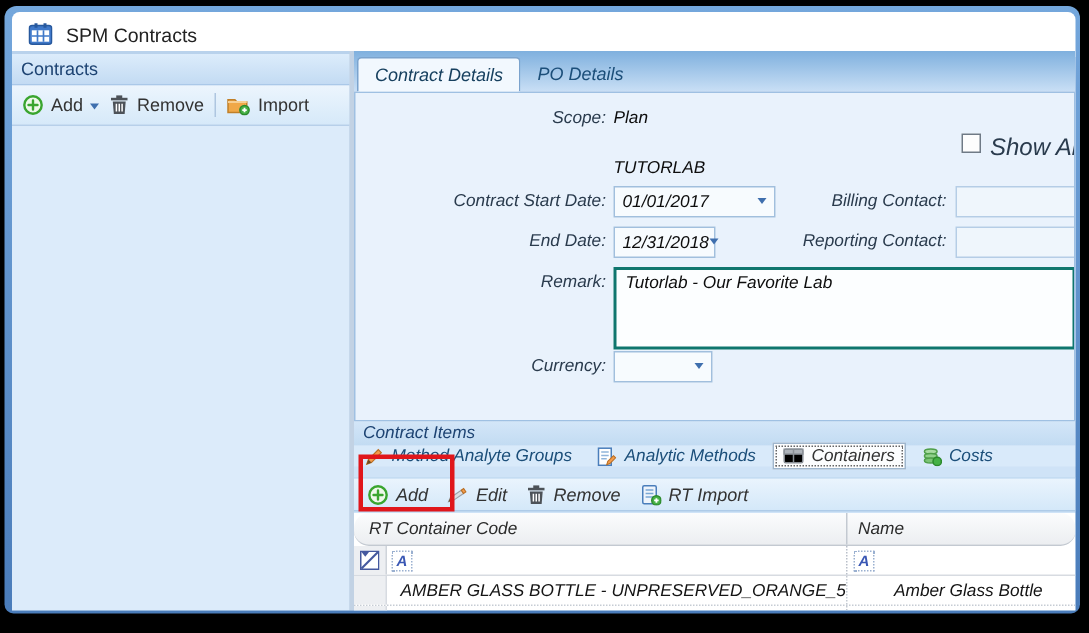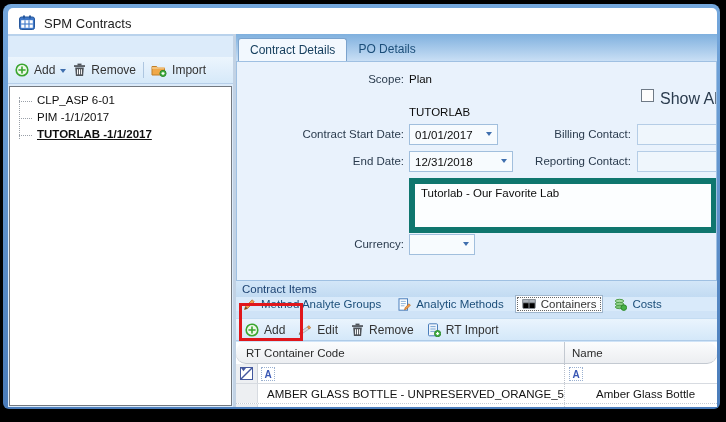--- a/index.html
+++ b/index.html
@@ -38,41 +38,41 @@
           background:#fff; border:1px solid #737competent9;border:1px solid #73787f; padding-top:5px; font-size:11.5px; }
   .tree-rail { position:absolute; left:9px; top:10px; height:42px; border-left:1px dotted #9aa0a8; }
   .tree-item { position:relative; padding:2px 2px 3px 27px; color:#101010; white-space:nowrap; }
   .tree-item::before { content:""; position:absolute; left:9px; top:9px; width:13px;
                        border-top:1px dotted #9aa0a8; }
   .tree-item.selected { font-weight:bold; text-decoration:underline; }
 
   .splitter { position:absolute; left:225px; width:3px; top:0; bottom:0; background:#c2d2e4; }
 
   
-  .right-pane { position:absolute; left:228px; right:0; top:0; bottom:0; background:#cfe3f7; overflow:hidden; }
+  .right-pane { position:absolute; left:228px; right:0; top:0; bottom:0; background:#cfe3f7; overflow:hidden;font-style:italic; }
 
   .tabstrip { position:absolute; left:0; right:0; top:0; height:27px;
               background:linear-gradient(#7fb0de,#c9dff5);
               display:flex; align-items:flex-end; padding-left:2px; }
   .tab { height:23px; line-height:22px; padding:0 11px; font-size:12px; color:#1b4e79; }
   .tab.active { background:#f2f8fe; border:1px solid #7ba3cd; border-bottom:none;
                 border-radius:3px 3px 0 0; color:#17405f; position:relative; z-index:2; }
 
   .tabpage { position:absolute; left:0; right:0; top:27px; height:220px;
              background:#e9f2fc; border:1px solid #9fc0e2; overflow:hidden; }
   .flabel { position:absolute; left:0; width:167px; text-align:right;
             font-size:11.5px; color:#2a3b4d; white-space:nowrap; }
   .flabel2 { position:absolute; left:227px; width:167px; text-align:right;
              font-size:11.5px; color:#2a3b4d; white-space:nowrap; }
   .fvalue { position:absolute; left:172px; font-size:11.5px; color:#0d0d0d; white-space:nowrap; }
   .combo { position:absolute; height:21px; background:#f7fbfe; border:1px solid #a1bfdd;
            display:flex; align-items:center; justify-content:space-between;
            padding:0 5px; font-size:11.5px; color:#0d0d0d; }
   .combo .caret { margin-top:1px; }
-  .textarea { position:absolute; background:#fcfeff; border:6px solid #0f766e;
+  .textarea { position:absolute; background:#fcfeff; border:2px solid #0f766e;
               font-size:11.5px; color:#0d0d0d; padding:3px 6px; }
   .input { position:absolute; height:21px; background:#eff6fc; border:1px solid #b5cde6; }
   .checkbox { position:absolute; width:13px; height:13px; background:#fdfdfd; border:1px solid #6f7a86; }
   .cb-label { position:absolute; font-size:16px; color:#2a3b4d; white-space:nowrap; }
 
   .ci-header { position:absolute; left:0; right:0; top:247px; height:16px;
                background:linear-gradient(#d3e6f8,#c2dbf2);
                color:#1d4372; font-size:11.5px; line-height:16px; padding-left:6px; }
   .ci-tabs { position:absolute; left:0; right:0; top:263px; height:14px;
              display:flex; align-items:center; gap:5px; padding-left:1px;
@@ -128,20 +128,21 @@
         <rect x="4" y="0.5" width="2" height="3" fill="#27589d"></rect>
         <rect x="10" y="0.5" width="2" height="3" fill="#27589d"></rect>
       </svg>
     </span>
     <span class="title-text">SPM Contracts</span>
   </div>
 
   <div class="client">
 
     <div class="left-panel">
+      <div class="panel-header">Contracts</div>
 
       <div class="panel-toolbar">
         <span class="tbtn">
           <span>
             <svg width="14" height="14" viewBox="0 0 14 14">
               <circle cx="7" cy="7" r="5.8" fill="#eef8ea" stroke="#3aa52f" stroke-width="1.6"></circle>
               <path d="M7 4v6M4 7h6" stroke="#3aa52f" stroke-width="1.6" stroke-linecap="round"></path>
             </svg>
           </span>
           <span>Add</span>
@@ -169,61 +170,50 @@
               <path d="M1 3.5 L1 12 L13.5 12 L13.5 5 L7 5 L5.6 3.5 Z" fill="#f0a848" stroke="#c07f28"></path>
               <path d="M1 5 h12.5" stroke="#f7cf92" stroke-width="1.4"></path>
               <circle cx="12" cy="10.4" r="3.1" fill="#46b146" stroke="#2c8a2c"></circle>
               <path d="M12 8.9v3M10.5 10.4h3" stroke="#fff" stroke-width="1.2"></path>
             </svg>
           </span>
           <span>Import</span>
         </span>
       </div>
 
-      <div class="tree">
-        <span class="tree-rail"></span>
-        <div class="tree-item">
-          <span>CLP_ASP 6-01</span>
-        </div>
-        <div class="tree-item">
-          <span>PIM -1/1/2017</span>
-        </div>
-        <div class="tree-item selected">
-          <span>TUTORLAB -1/1/2017</span>
-        </div>
-      </div>
     </div>
 
     <div class="splitter"></div>
 
     <div class="right-pane">
 
       <div class="tabstrip">
         <div class="tab active"><span>Contract Details</span></div>
         <div class="tab"><span>PO Details</span></div>
       </div>
 
       <div class="tabpage">
         <span class="flabel" style="top:11px">Scope:</span>
         <span class="fvalue" style="top:11px">Plan</span>
 
         <span class="fvalue" style="top:44px">TUTORLAB</span>
 
         <span class="flabel" style="top:66px">Contract Start Date:</span>
-        <div class="combo" style="left:172px; top:62px; width:89px">
+        <div class="combo" style="left:172px; top:62px; width:108px">
           <span>01/01/2017</span>
           <span class="caret"></span>
         </div>
 
         <span class="flabel" style="top:93px">End Date:</span>
-        <div class="combo" style="left:172px; top:89px; width:104px">
+        <div class="combo" style="left:172px; top:89px; width:68px">
           <span>12/31/2018</span>
           <span class="caret"></span>
         </div>
 
+        <span class="flabel" style="top:120px">Remark:</span>
         <div class="textarea" style="left:172px; top:116px; width:308px; height:55px">Tutorlab - Our Favorite Lab</div>
 
         <span class="flabel" style="top:176px">Currency:</span>
         <div class="combo" style="left:172px; top:172px; width:66px">
           <span></span>
           <span class="caret"></span>
         </div>
 
         <span class="checkbox" style="left:404px; top:27px"></span>
         <span class="cb-label" style="left:423px; top:28px">Show All C</span>

